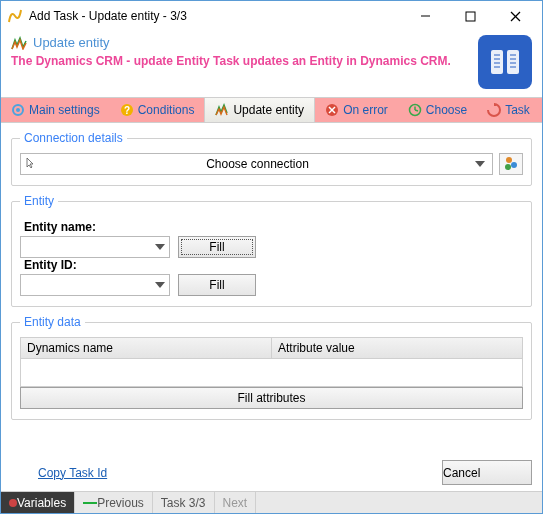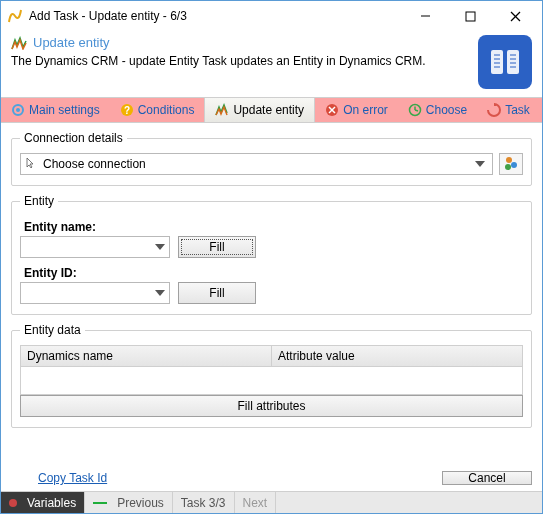--- a/index.html
+++ b/index.html
@@ -12,36 +12,36 @@
   .titlebar .title { flex: 1; font-size: 12px; color: #000; }
   .winbtns { display: flex; }
   .winbtn { width: 45px; height: 28px; display:flex; align-items:center; justify-content:center; color:#444; }
   .winbtn svg { stroke:#444; }
   
   
   .header { display:flex; padding: 4px 10px 8px 10px; }
   .header-left { flex:1; }
   .ptitle-row { display:flex; align-items:center; gap:6px; }
   .ptitle { color:#4c91d4; font-size:13px; }
-  .pdesc { color:#000000; font-size:12px; margin-top:4px; }
+  .pdesc { color:#ec4899; font-size:12px; margin-top:4px;font-weight:bold; }
   .bigicon { width:54px; height:54px; border-radius:8px; background:#2b61c4; display:flex; align-items:center; justify-content:center; }
   
   
   .tabstrip { display:flex; border-top:1px solid #cfcfcf; border-bottom:1px solid #cfcfcf; background:#fca5a5; height:26px; }
   .tab { display:flex; align-items:center; gap:4px; padding:0 10px; color:#1a5eb5; font-size:12px; position:relative; }
   .tab.active { background:linear-gradient(#f7f7f4,#e8e8e3); border-left:1px solid #cfcfcf; border-right:1px solid #cfcfcf; color:#000; }
   .tab .ti { width:14px; height:14px; display:inline-block; }
   
   
   .body { flex:1; padding:8px 10px; overflow:hidden; }
   
   fieldset { border:1px solid #d0d0d0; border-radius:2px; margin:0 0 8px 0; padding:8px 8px 10px 8px; }
-  legend { padding:0 4px; color:#000000; font-size:12px; }
-  
-  .connrow { display:flex; align-items:center; gap:6px; }
+  legend { padding:0 4px; color:#3b82f6; font-size:12px; }
+  
+  .connrow { display:flex; align-items:center; gap:6px;text-align:center; }
   .combo { flex:1; height:22px; border:1px solid #b9b9b9; background:#fff; display:flex; align-items:center; padding:0 4px; position:relative; }
   .combo .ci { width:14px; height:14px; margin-right:4px; }
   .combo .ctext { flex:1; }
   .combo .carrow { width:16px; display:flex; align-items:center; justify-content:center; }
   .iconbtn { width:24px; height:22px; border:1px solid #b9b9b9; display:flex; align-items:center; justify-content:center; background:#f6f6f6; }
   
   .lbl { margin:4px 0 2px 4px;font-weight:bold; }
   .row { display:flex; align-items:center; gap:8px; }
   .dd { width:150px; height:22px; border:1px solid #b9b9b9; background:#fff; display:flex; align-items:center; padding:0 4px; }
   .dd .carrow { margin-left:auto; }
@@ -50,44 +50,44 @@
   
   .tablehead { display:flex; background:linear-gradient(#f3f3f3,#e4e4e4); border:1px solid #cfcfcf; height:22px; }
   .th { flex:1; padding:3px 6px; border-right:1px solid #cfcfcf; }
   .th:last-child { border-right:none; }
   .tablebody { height:28px; border:1px solid #cfcfcf; border-top:none; background:#fff; }
   
   
   .btnrow { display:flex; align-items:center; padding:6px 10px; gap:8px; border-top:0; }
   .link { color:#1a5eb5; text-decoration:underline; cursor:pointer;margin-left:27px; }
   .btnrow .spacer { flex:1; }
-  .bigbtn { min-width:90px; height:14px; border:1px solid #a0a0a0; background:linear-gradient(#f7f7f7,#e6e6e6); display:flex; align-items:center; justify-content:center; }
+  .bigbtn { min-width:90px; height:25px; border:1px solid #a0a0a0; background:linear-gradient(#f7f7f7,#e6e6e6); display:flex; align-items:center; justify-content:flex-start; }
   
   
   .statusbar { height:22px; background:#e9e9e9; border-top:1px solid #cfcfcf; display:flex; align-items:stretch; }
-  .sseg { display:flex; align-items:center; padding:0 8px; border-right:1px solid #cfcfcf; gap:10px; color:#555; }
+  .sseg { display:flex; align-items:center; padding:0 8px; border-right:1px solid #cfcfcf; gap:0; color:#555; }
   .sseg.active { background:#3a3a3a; color:#fff; }
   .dot { width:8px; height:8px; border-radius:50%; background:#cc4444; display:inline-block; }
   .dash { width:14px; height:2px; background:#1fae3a; display:inline-block; }
   .sseg.dim { color:#999; }
   
   svg { display:block; }
 </style>
 </head>
 <body>
 
 <div class="window">
 
   <div class="titlebar">
     <span class="ticon">
       <svg width="16" height="16" viewBox="0 0 16 16">
           <path d="M2 14 Q4 2 8 8 Q12 14 14 2" stroke="#e6a817" stroke-width="2" fill="none"></path>
         </svg>
     </span>
-    <span class="title">Add Task - Update entity - 6/3</span>
+    <span class="title">Add Task - Update entity - 3/3</span>
     <div class="winbtns">
       <div class="winbtn">
           <svg width="11" height="11">
             <line x1="1" y1="5" x2="10" y2="5" stroke="#000" stroke-width="1"></line>
           </svg>
         </div>
       <div class="winbtn">
           <svg width="11" height="11">
             <rect x="1" y="1" width="9" height="9" stroke="#000" fill="none" stroke-width="1"></rect>
           </svg>
@@ -226,21 +226,21 @@
           <span class="carrow">
               <svg width="10" height="6">
                 <polygon points="0,0 10,0 5,6" fill="#555"></polygon>
               </svg>
             </span>
         </div>
         <div class="btn dotted">
             <span>Fill</span>
           </div>
       </div>
-      <div class="lbl" style="margin-top:8px">Entity ID:</div>
+      <div class="lbl" style="margin-top:0">Entity ID:</div>
       <div class="row">
         <div class="dd">
           <span></span>
           <span class="carrow">
               <svg width="10" height="6">
                 <polygon points="0,0 10,0 5,6" fill="#555"></polygon>
               </svg>
             </span>
         </div>
         <div class="btn">

